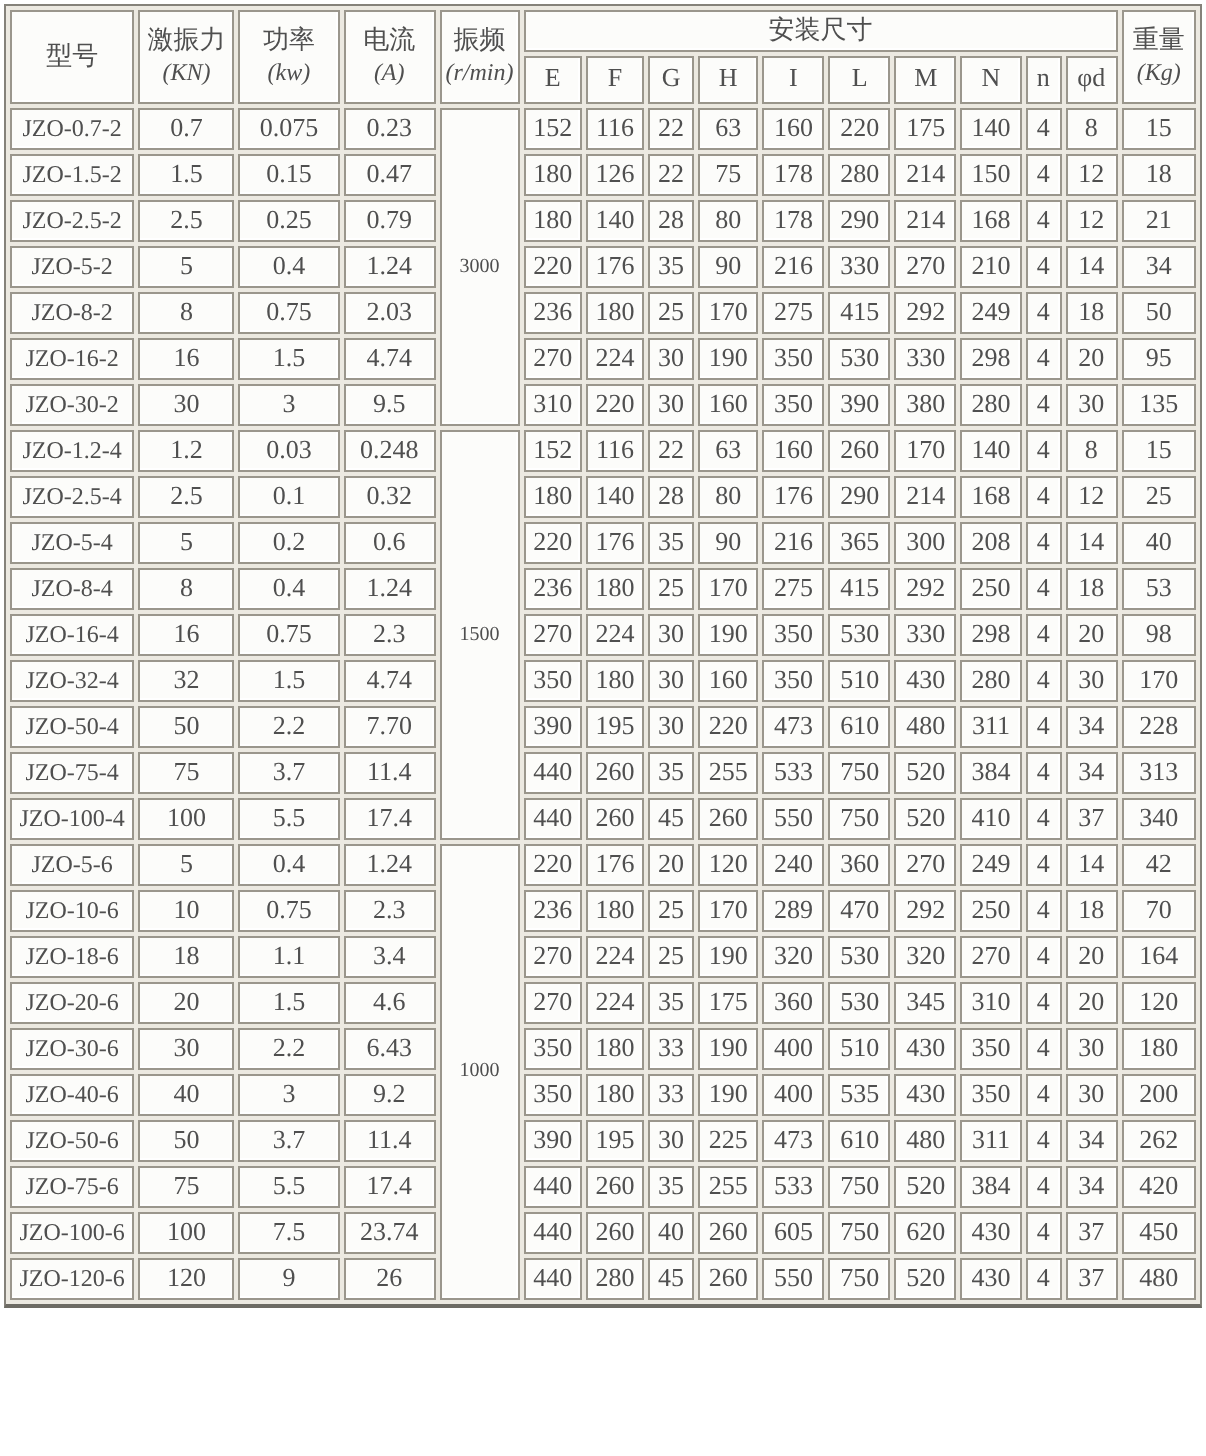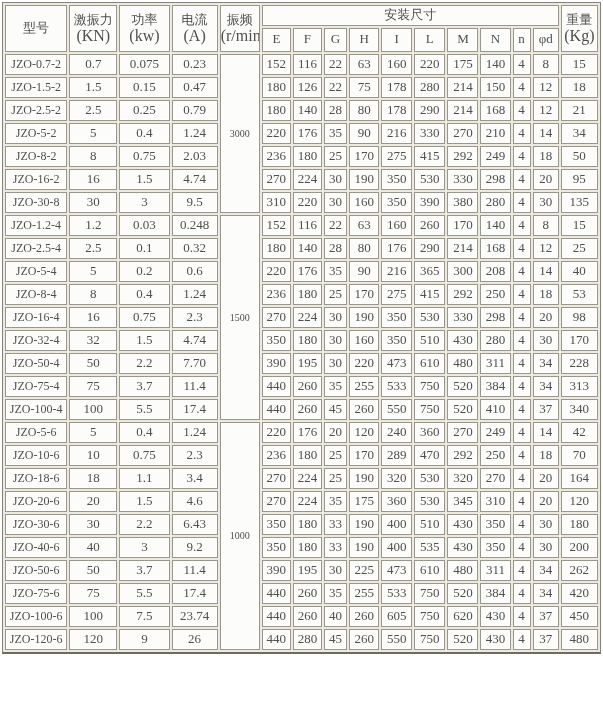--- a/index.html
+++ b/index.html
@@ -37,21 +37,21 @@
     padding:0;
     font-size:13px;
     font-weight:normal;
     line-height:1.15;
     overflow:hidden;
     white-space:nowrap;
   }
   thead th{padding:2px 0;}
   thead tr.hdr2 th{height:24px;}
   .hline{display:block;font-size:13px;line-height:16px;}
-  .hline.latin{font-size:16px;}
+  .hline.latin{font-size:12px;font-style:italic;}
   tbody td{height:21px;}
   td.cell-model{font-size:12px;}
   td.cell-freq{font-size:10px;}
 </style>
 </head>
 <body>
 
 <table class="spec">
   <colgroup>
     <col style="width:62px">
@@ -209,21 +209,21 @@
         <td>190</td>
         <td>350</td>
         <td>530</td>
         <td>330</td>
         <td>298</td>
         <td>4</td>
         <td>20</td>
         <td>95</td>
       </tr>
       <tr>
-        <td class="cell-model">JZO-30-8</td>
+        <td class="cell-model">JZO-30-2</td>
         <td>30</td>
         <td>3</td>
         <td>9.5</td>
         <td>310</td>
         <td>220</td>
         <td>30</td>
         <td>160</td>
         <td>350</td>
         <td>390</td>
         <td>380</td>

